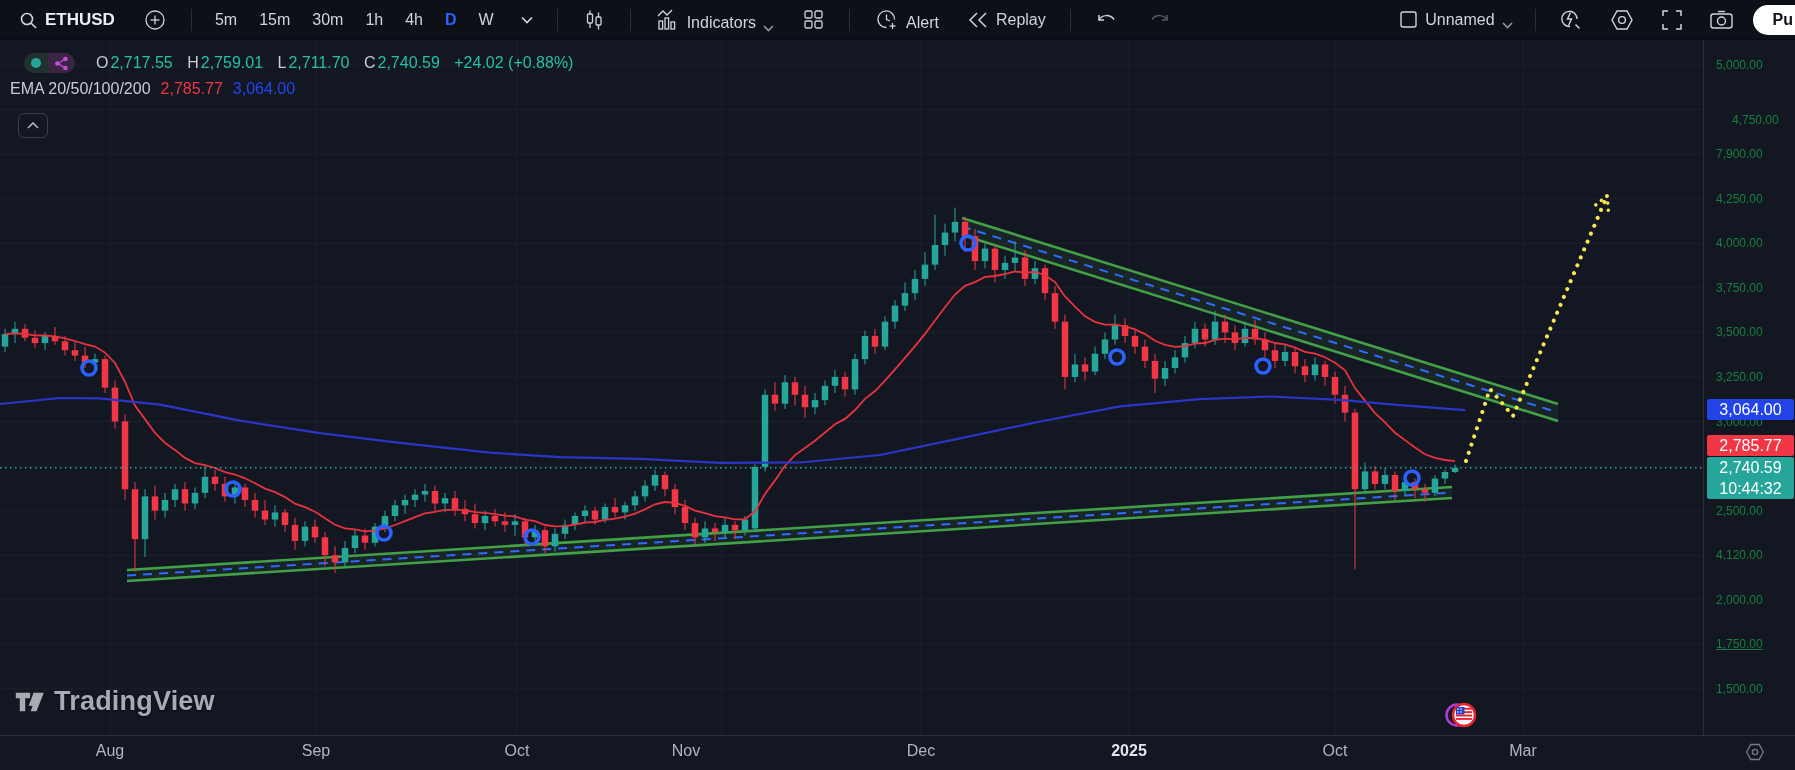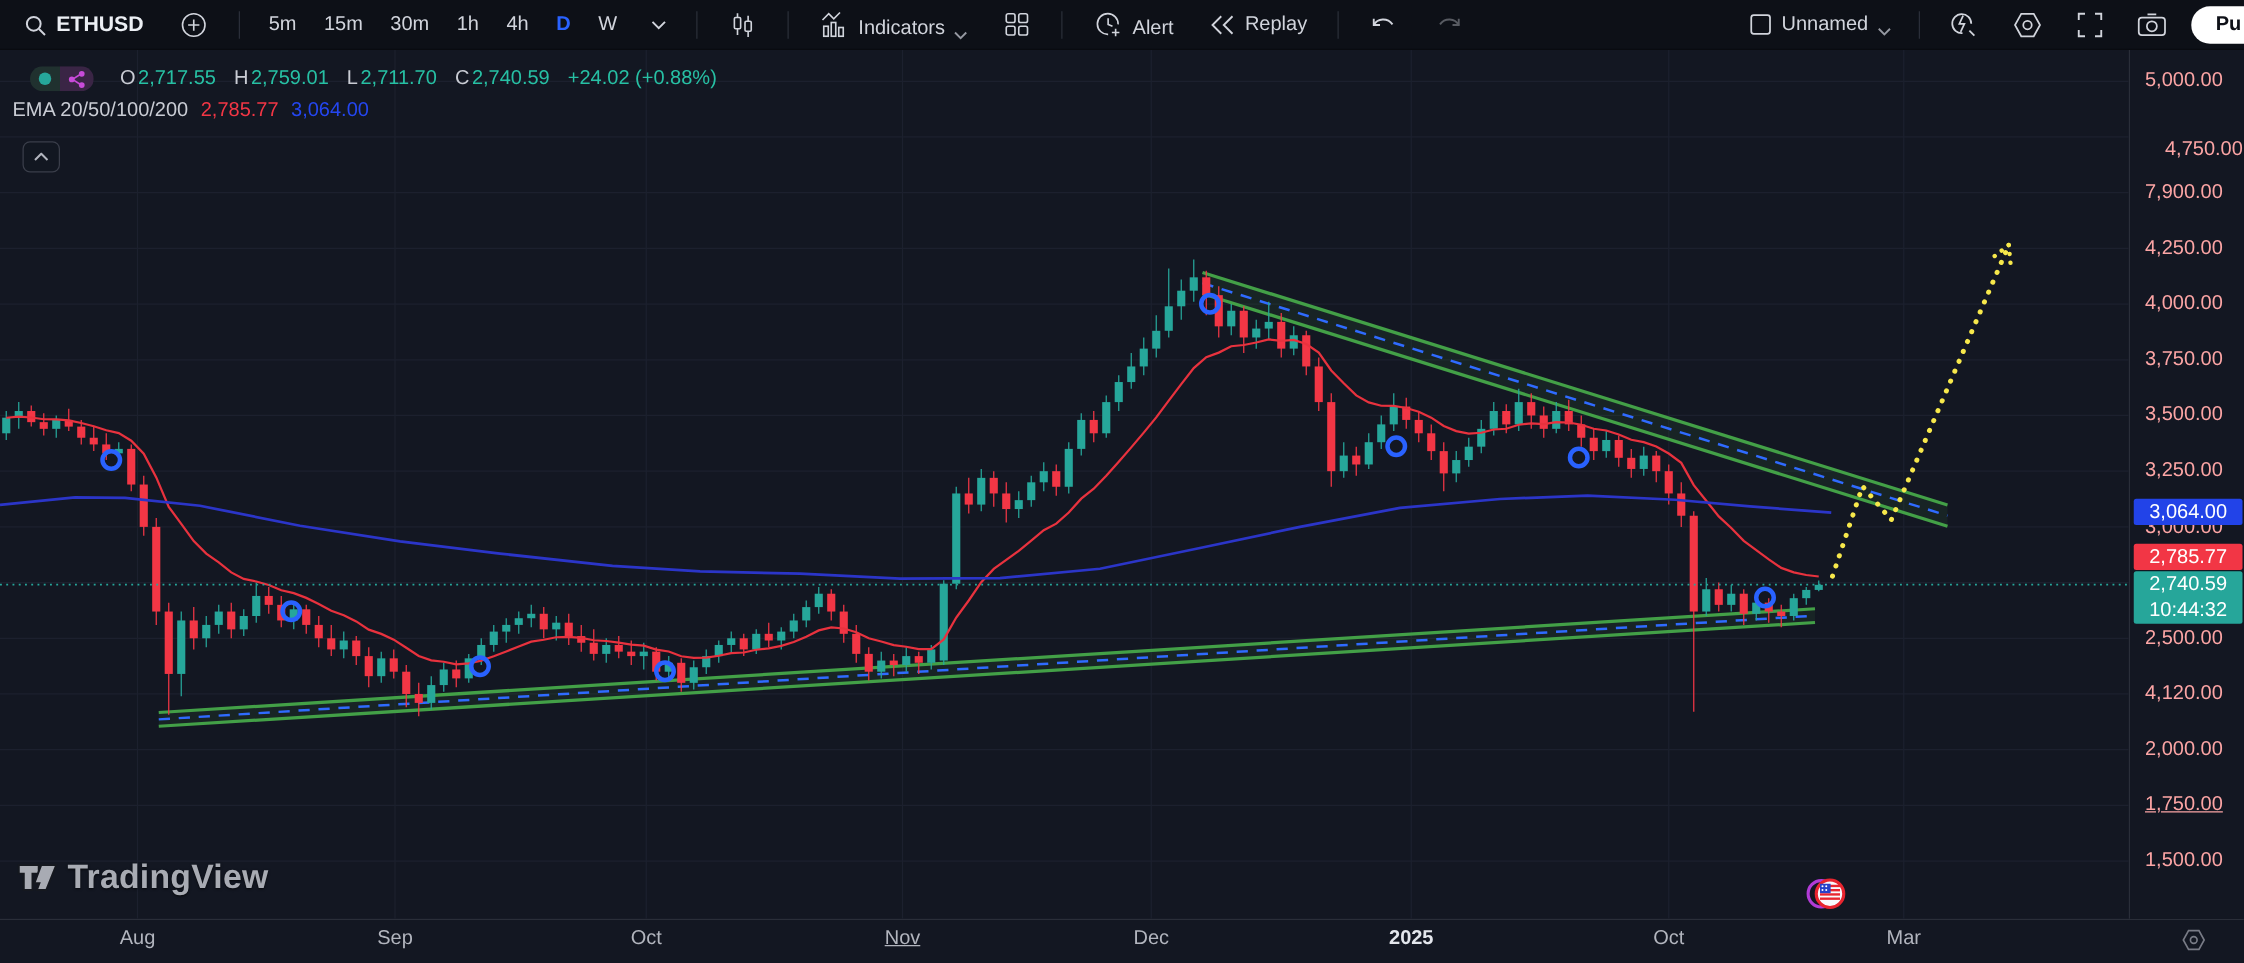--- a/index.html
+++ b/index.html
@@ -37,21 +37,21 @@
   .ema-red{color:#f23645;}
   .ema-blue{color:#2446f0;}
   .collapse-btn{position:absolute;left:18px;top:73px;width:30px;height:25px;border:1px solid #3a3e4a;
     border-radius:6px;display:flex;align-items:center;justify-content:center;z-index:20;cursor:pointer;background:rgba(19,23,34,.6);}
   
   .watermark{position:absolute;left:14px;top:646px;display:flex;align-items:center;gap:8px;z-index:5;}
   .watermark .wm-text{font-size:27px;font-weight:700;color:#a8abb3;text-shadow:0 1px 2px rgba(0,0,0,.7);letter-spacing:.2px;}
   
   .price-axis{position:absolute;left:1703px;top:40px;width:92px;height:695px;background:#131722;
     border-left:1px solid #2a2e39;z-index:10;cursor:ns-resize;}
-  .tick{position:absolute;left:12px;height:18px;line-height:18px;font-size:16px;color:#fca5a5;white-space:nowrap;}
+  .tick{position:absolute;left:12px;height:18px;line-height:18px;font-size:12px;color:#15803d;white-space:nowrap;}
   .badge{position:absolute;left:3px;width:87px;border-radius:2px;color:#fff;font-size:16px;
     text-align:center;z-index:6;line-height:21px;}
   .axis-gear{position:absolute;left:40px;top:702px;}
   
   .time-axis{position:absolute;left:0;top:735px;width:1795px;height:35px;background:#131722;
     border-top:1px solid #2a2e39;z-index:9;cursor:ew-resize;}
   .t-lbl{position:absolute;top:6px;width:60px;margin-left:-30px;text-align:center;font-size:16px;color:#b2b5be;}
   .t-lbl.bold{color:#e3e6ec;font-weight:700;}
   .event-badge{position:absolute;left:1444px;top:662px;width:40px;height:26px;z-index:8;}
 </style>
@@ -646,18 +646,18 @@
     <span class="tick" style="top: 639.875px;">1,500.00</span>
     <div class="badge" style="background: rgb(34, 67, 232); top: 359.092px;">3,064.00</div>
     <div class="badge" style="background: rgb(242, 54, 69); top: 394.74px;">2,785.77</div>
     <div class="badge" style="background: rgb(38, 166, 154); top: 416.74px;">2,740.59<div>10:44:32</div></div>
   </div>
 
 <div class="time-axis" id="time-axis">
     <span class="t-lbl" style="left: 110px;">Aug</span>
     <span class="t-lbl" style="left: 316px;">Sep</span>
     <span class="t-lbl" style="left: 517px;">Oct</span>
-    <span class="t-lbl" style="left: 722px; text-decoration: underline;">Nov</span>
+    <span class="t-lbl" style="left: 686px;">Nov</span>
     <span class="t-lbl" style="left: 921px;">Dec</span>
     <span class="t-lbl bold" style="left: 1129px;">2025</span>
     <span class="t-lbl" style="left: 1335px;">Oct</span>
     <span class="t-lbl" style="left: 1523px;">Mar</span>
   </div>
 
 </body></html>

